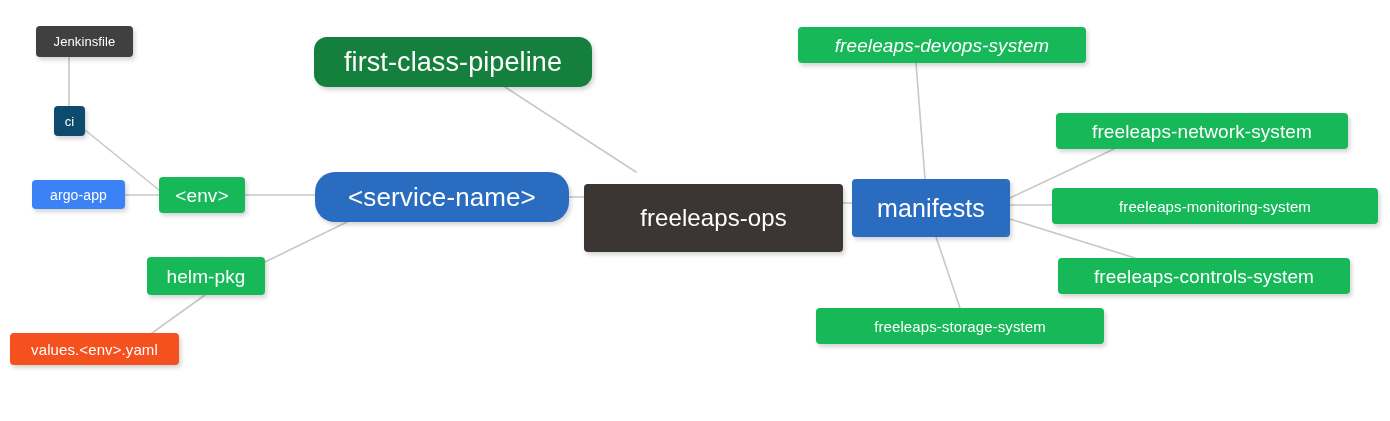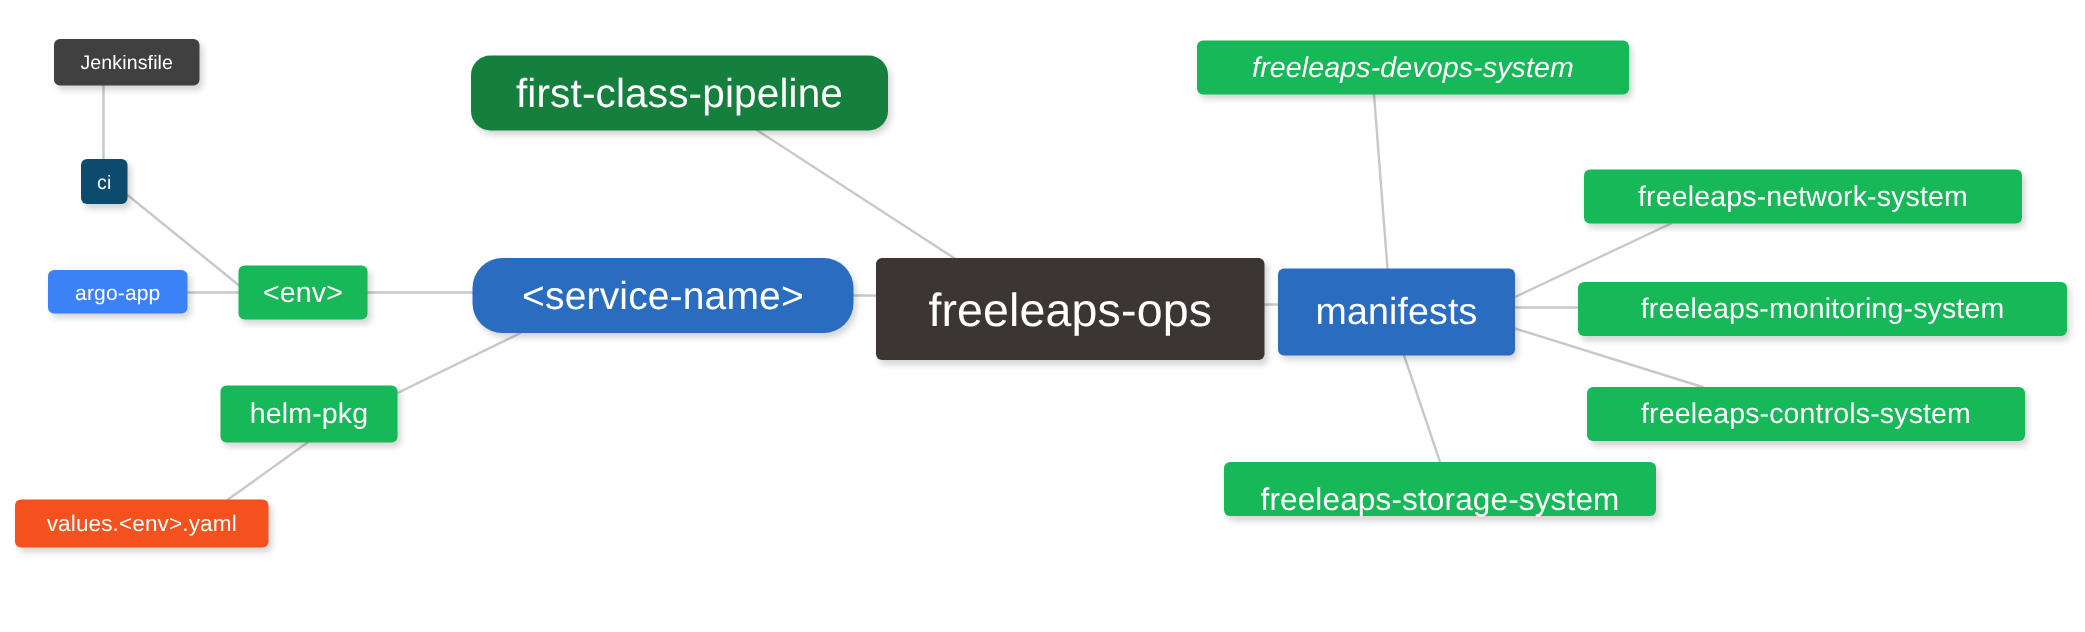--- a/index.html
+++ b/index.html
@@ -84,35 +84,35 @@
       </div>
       <div class="node" style="left: 10px; top: 333px; width: 169px; height: 32px; background: rgb(244, 81, 30); font-size: 15px;">
         <span class="node-label">values.&lt;env&gt;.yaml</span>
       </div>
       <div class="node" style="left: 314px; top: 37px; width: 278px; height: 50px; background: #15803d; font-size: 27px; border-radius: 13px;">
         <span class="node-label">first-class-pipeline</span>
       </div>
       <div class="node" style="left: 315px; top: 172px; width: 254px; height: 50px; background: rgb(42, 108, 192); font-size: 26px; border-radius: 20px;">
         <span class="node-label">&lt;service-name&gt;</span>
       </div>
-      <div class="node" style="left: 584px; top: 172px; width: 259px; height: 68px; background: rgb(59, 54, 51); font-size: 31px; align-items: center;">
+      <div class="node" style="left: 584px; top: 184px; width: 259px; height: 68px; background: rgb(59, 54, 51); font-size: 24px; align-items: center;">
         <span class="node-label">freeleaps-ops</span>
       </div>
       <div class="node" style="left: 852px; top: 179px; width: 158px; height: 58px; background: rgb(42, 108, 192); font-size: 25px;">
         <span class="node-label">manifests</span>
       </div>
       <div class="node" style="left: 798px; top: 27px; width: 288px; height: 36px; background: rgb(23, 184, 88); font-size: 19px; font-style: italic;">
         <span class="node-label">freeleaps-devops-system</span>
       </div>
       <div class="node" style="left: 1056px; top: 113px; width: 292px; height: 36px; background: rgb(23, 184, 88); font-size: 19px;">
         <span class="node-label">freeleaps-network-system</span>
       </div>
-      <div class="node" style="left: 1052px; top: 188px; width: 326px; height: 36px; background: rgb(23, 184, 88); font-size: 19px;">
+      <div class="node" style="left: 1052px; top: 188px; width: 326px; height: 36px; background: rgb(23, 184, 88); font-size: 15px;">
         <span class="node-label">freeleaps-monitoring-system</span>
       </div>
       <div class="node" style="left: 1058px; top: 258px; width: 292px; height: 36px; background: rgb(23, 184, 88); font-size: 19px;">
         <span class="node-label">freeleaps-controls-system</span>
       </div>
-      <div class="node" style="left: 816px; top: 308px; width: 288px; height: 36px; background: rgb(23, 184, 88); font-size: 21px; align-items: flex-end;">
+      <div class="node" style="left: 816px; top: 308px; width: 288px; height: 36px; background: rgb(23, 184, 88); font-size: 15px;">
         <span class="node-label">freeleaps-storage-system</span>
       </div>
     </div>
 </div>
 
 </body></html>

